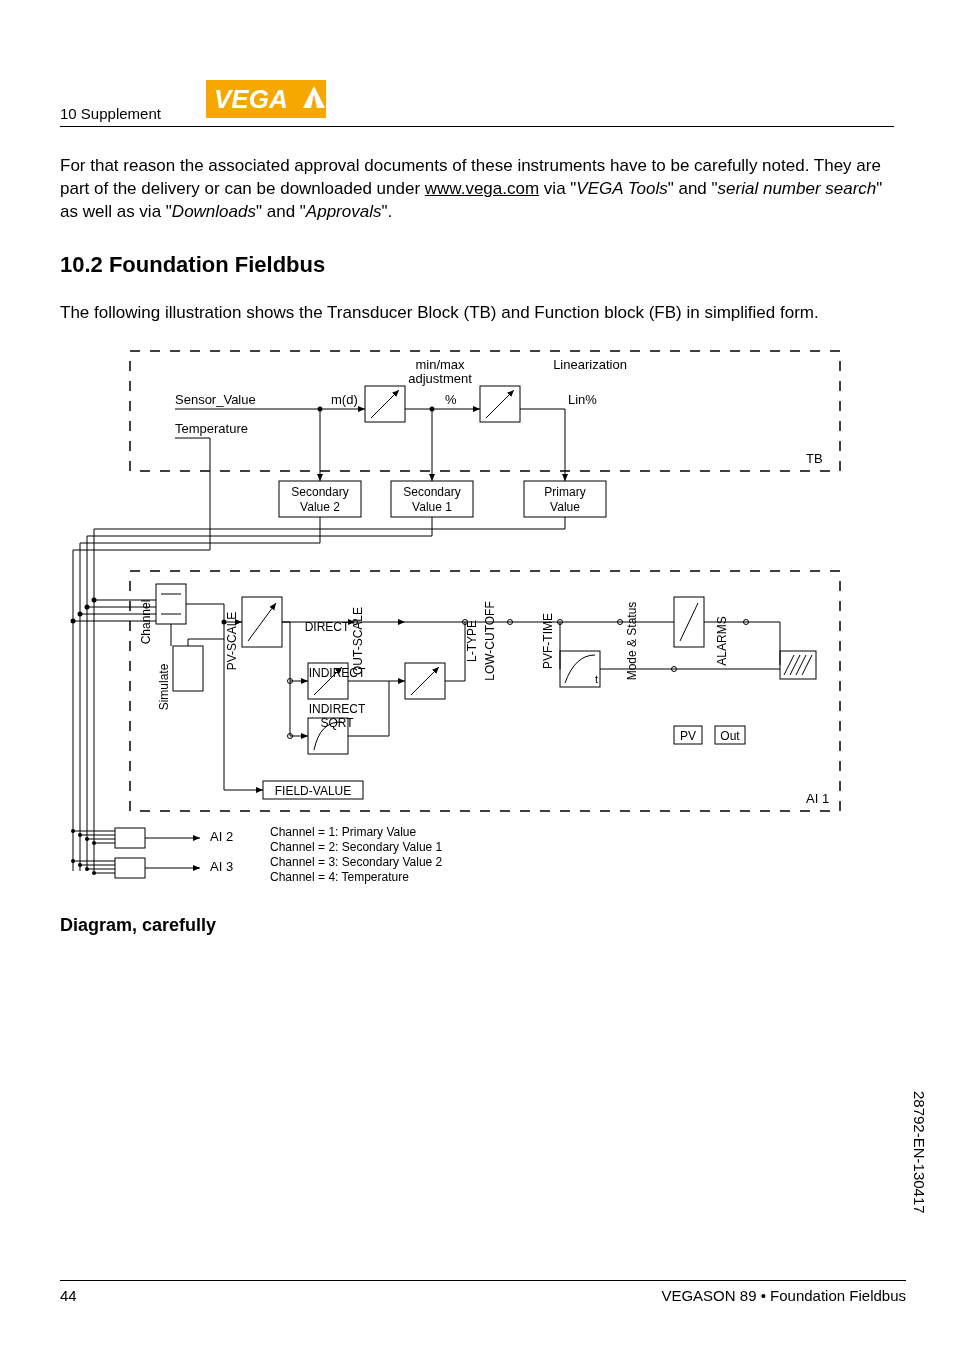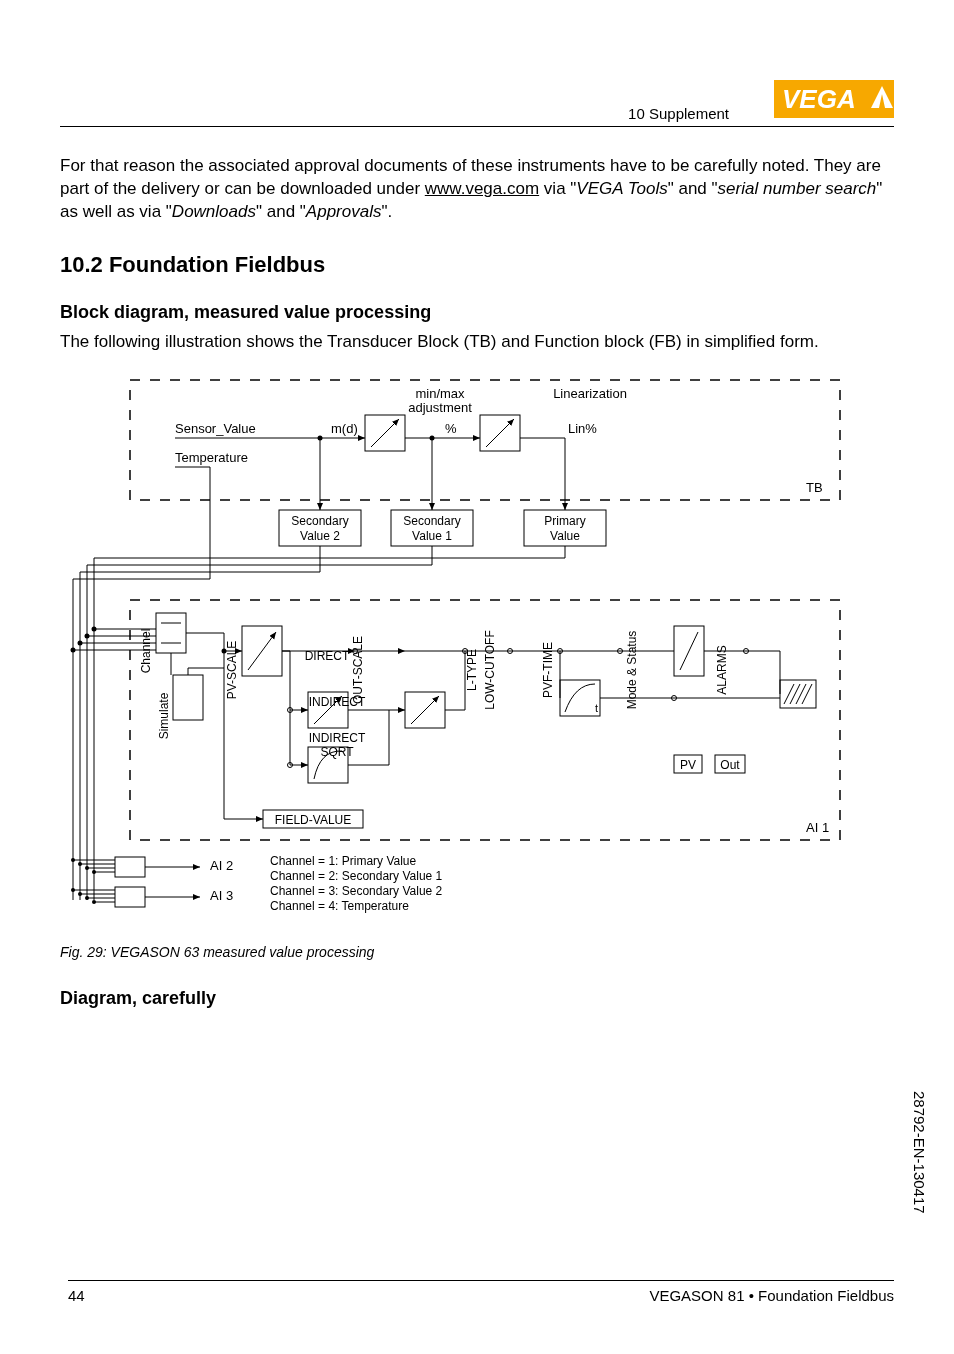--- a/index.html
+++ b/index.html
@@ -11,21 +11,21 @@
     position: relative;
     color: #000;
   }
   .page {
     padding: 80px 60px 40px 60px;
     height: 100%;
     position: relative;
   }
   .header-row {
     display: flex;
-    justify-content: flex-end;
+    justify-content: flex-start;
     align-items: flex-end;
     border-bottom: 1px solid #000;
     padding-bottom: 4px;
     margin-bottom: 28px;
   }
   .header-left {
     font-size: 15px;
   }
   .logo {
     position: relative;
@@ -65,27 +65,26 @@
   .caption {
     font-size: 14px;
     font-style: italic;
     margin-top: 10px;
     margin-bottom: 28px;
   }
   .footer {
     position: absolute;
     bottom: 50px;
     left: 60px;
-    right: 60px;
+    right: 48px;
     border-top: 1px solid #000;
     padding-top: 6px;
     display: flex;
     justify-content: space-between;
     font-size: 15px;
-    margin-left: 8px;
   }
   .side-code {
     position: absolute;
     right: 26px;
     bottom: 140px;
     font-size: 15px;
     writing-mode: vertical-rl;
   }
 </style>
 </head>
@@ -103,21 +102,20 @@
       </svg>
     </div>
   </div>
 
   <p class="para1">
     <span>For that reason the associated approval documents of these instruments have to be carefully noted. They are part of the delivery or can be downloaded under </span><span class="underline">www.vega.com</span><span> via "</span><span class="italic">VEGA Tools</span><span>" and "</span><span class="italic">serial number search</span><span>" as well as via "</span><span class="italic">Downloads</span><span>" and "</span><span class="italic">Approvals</span><span>".</span>
   </p>
 
   <h2 class="h2">10.2   Foundation Fieldbus</h2>
 
-  <h3 class="h3">Block diagram, measured value processing</h3>
   <p class="para2">The following illustration shows the Transducer Block (TB) and Function block (FB) in simplified form.</p>
 
   <div class="diagram-wrap">
     <svg class="diagram" viewBox="0 0 834 560" width="834" height="560">
       <defs>
         <marker id="arrow" markerWidth="8" markerHeight="8" refX="7" refY="3" orient="auto">
           <path d="M0,0 L7,3 L0,6 Z" fill="#000"></path>
         </marker>
       </defs>
 
@@ -323,23 +321,22 @@
       <line x1="85" y1="527" x2="140" y2="527" stroke="#000" marker-end="url(#arrow)"></line>
       <text x="150" y="530" font-size="13">AI 3</text>
 
       <text x="210" y="495" font-size="12">Channel = 1: Primary Value</text>
       <text x="210" y="510" font-size="12">Channel = 2: Secondary Value 1</text>
       <text x="210" y="525" font-size="12">Channel = 3: Secondary Value 2</text>
       <text x="210" y="540" font-size="12">Channel = 4: Temperature</text>
     </svg>
   </div>
 
-  <div class="caption">Fig. 29: VEGASON 63 measured value processing</div>
 
   <h3 class="h3">Diagram, carefully</h3>
 
   <div class="side-code">28792-EN-130417</div>
 
   <div class="footer">
     <span>44</span>
-    <span>VEGASON 81 • Foundation Fieldbus</span>
+    <span>VEGASON 89 • Foundation Fieldbus</span>
   </div>
 </div>
 
 </body></html>

